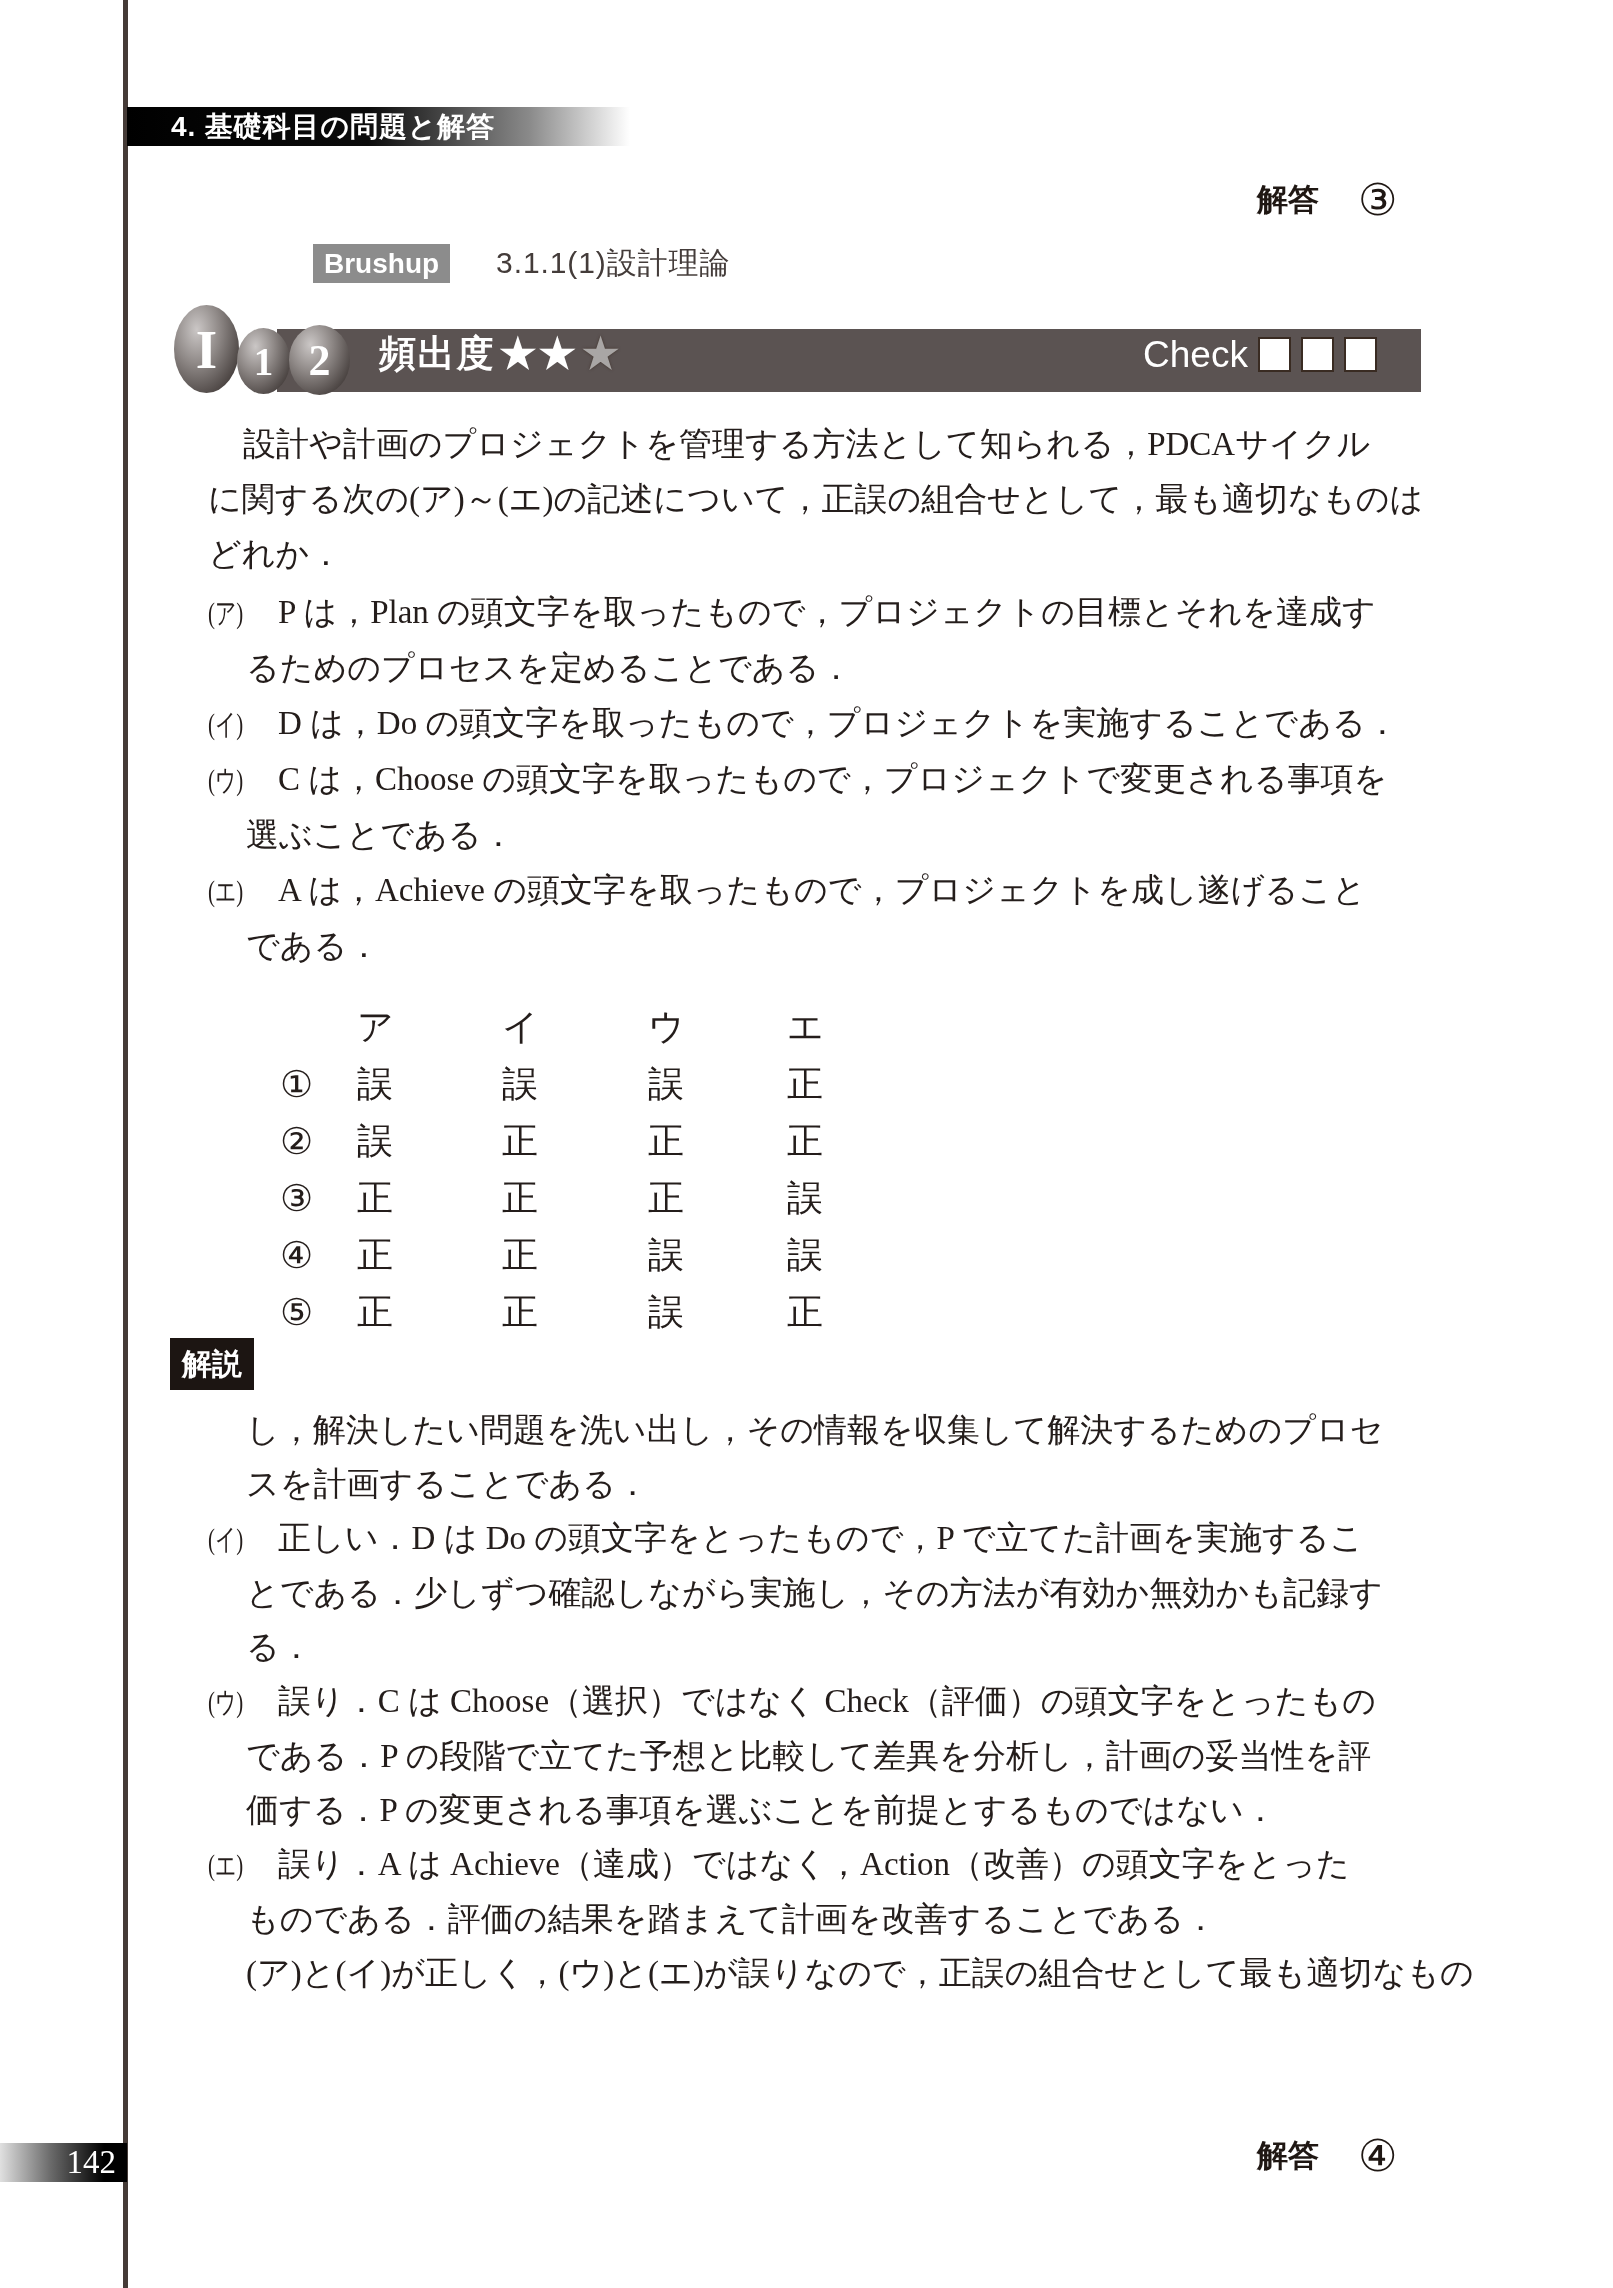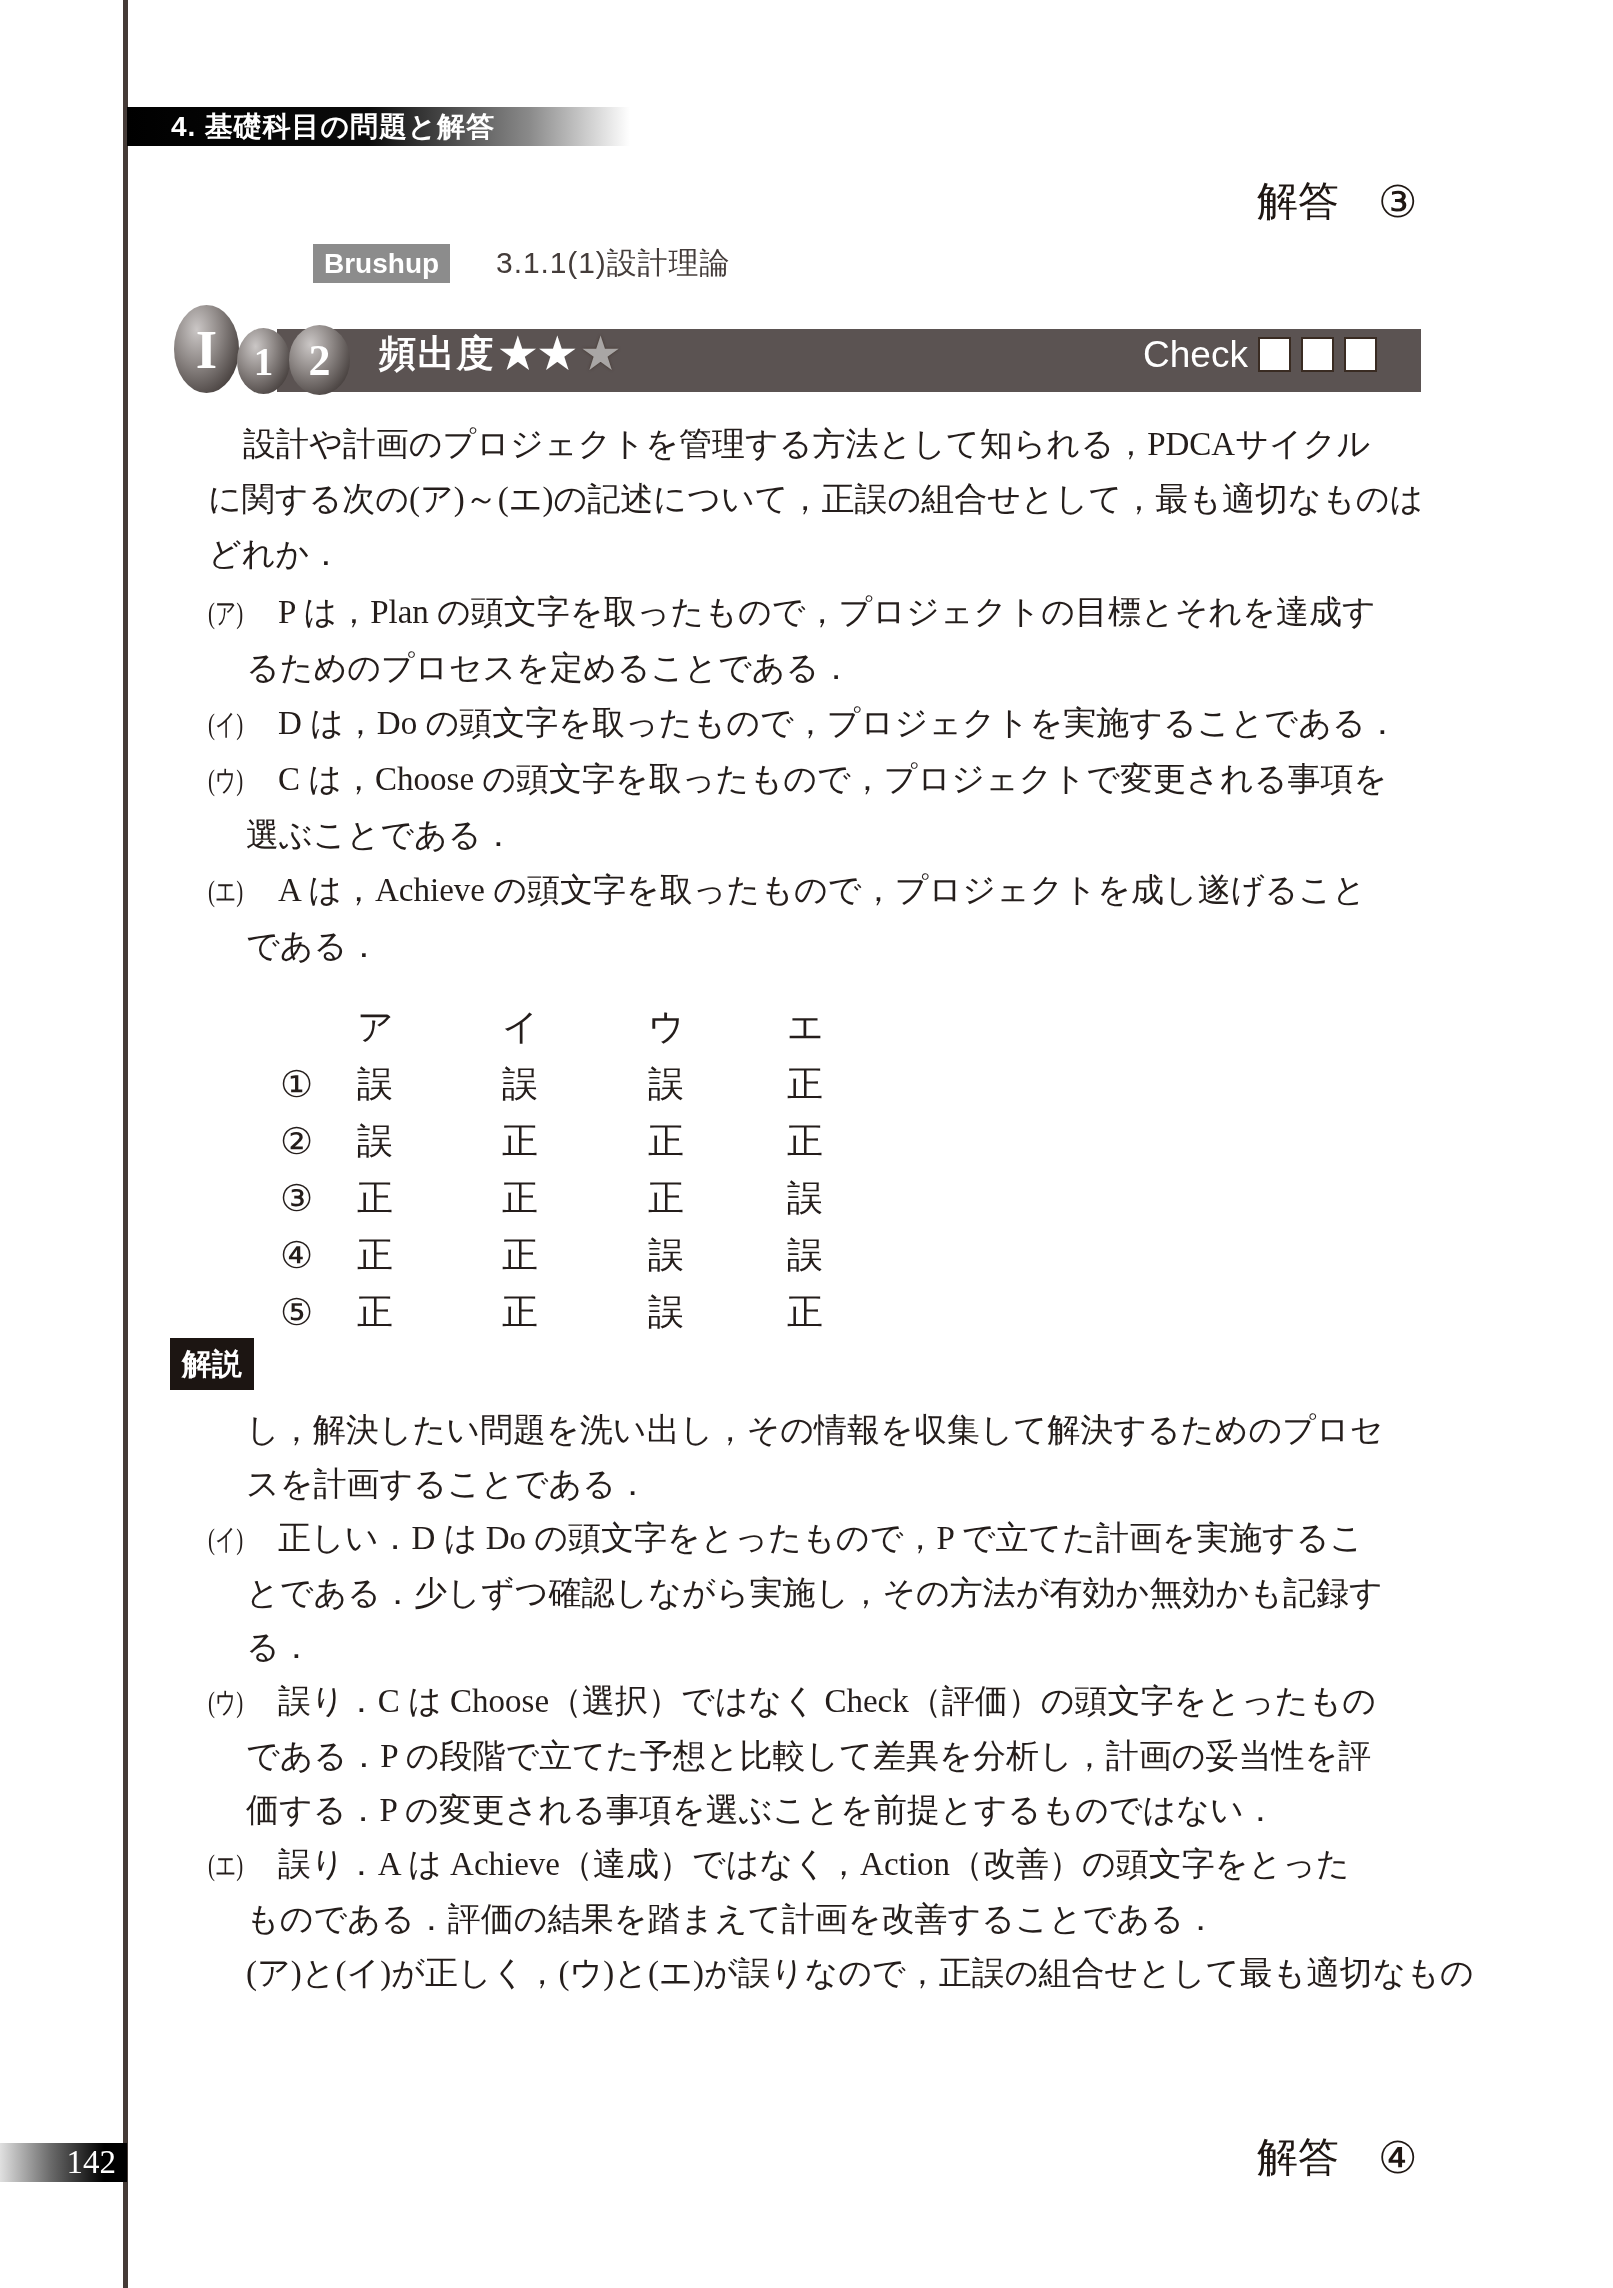--- a/index.html
+++ b/index.html
@@ -9,21 +9,21 @@
 
   .vrule { position:absolute; left:123px; top:0; width:4.6px; height:2289px; background:#453b37; }
 
   .chapter-band { position:absolute; left:127px; top:107px; width:503px; height:39px;
     background:linear-gradient(90deg,#000000 0%,#0b0b0b 48%,#8a8a8a 80%,#ffffff 100%);
     color:#ffffff; font-family:"Liberation Sans", sans-serif; font-weight:bold;
     font-size:28px; line-height:39px; padding-left:44px; letter-spacing:0.9px; }
 
   .answer-line { position:absolute; display:flex; align-items:center; gap:39px;
     font-family:"Liberation Sans", sans-serif; color:#1f1713; }
-  .answer-line .alabel { font-weight:normal; font-size:41px; }
+  .answer-line .alabel { font-weight:bold; font-size:31px; }
   .answer-line .anum { font-size:44px; }
   #top-answer { left:1257px; top:174px; }
   #bottom-answer { left:1257px; top:2130px; }
 
   .brushup-row { position:absolute; left:313px; top:243px; display:flex; align-items:center; gap:46px;justify-content:space-between; }
   .brushup-badge { background:#8c8c8c; color:#ffffff; font-family:"Liberation Sans", sans-serif;
     font-weight:bold; font-size:28px; padding:3.7px 11px; }
   .brushup-ref { font-family:"Liberation Sans", sans-serif; font-size:30px; color:#443c3a; letter-spacing:0.9px; }
 
   .problem-band { position:absolute; left:277px; top:329px; width:1144px; height:63px; background:#5b5352; }

